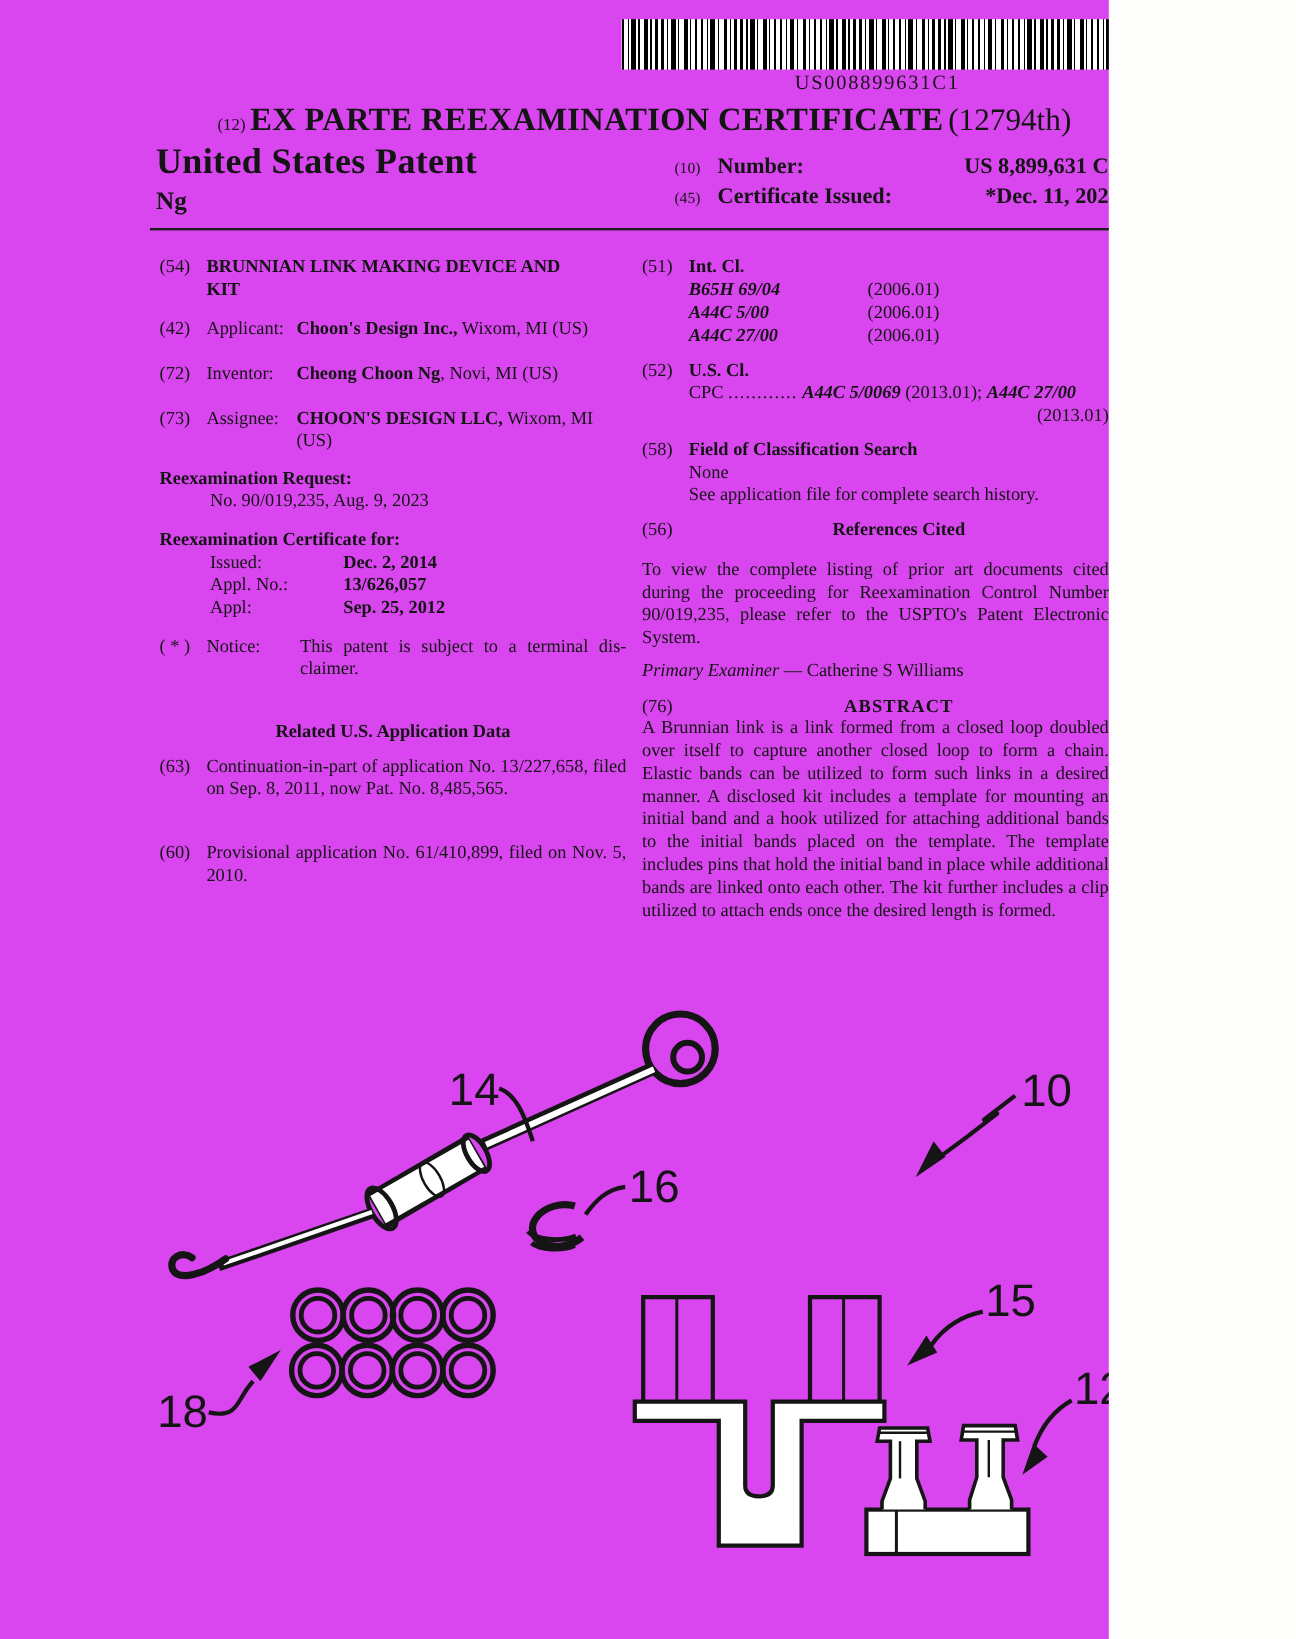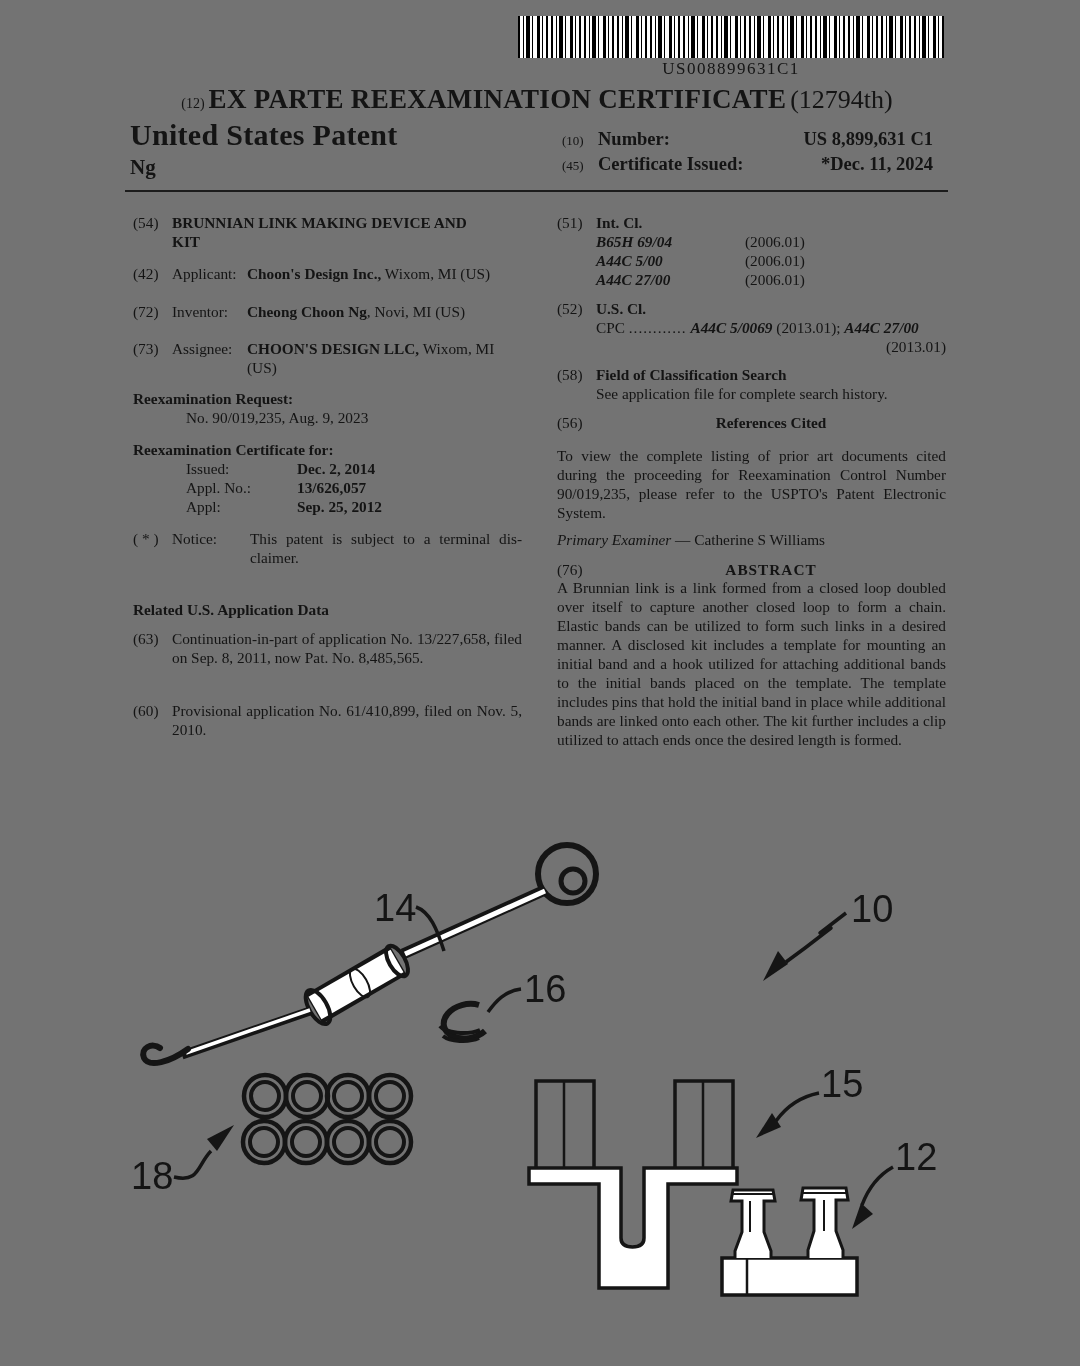--- a/index.html
+++ b/index.html
@@ -1,21 +1,21 @@
 <!DOCTYPE html>
 <html><head>
 <meta charset="utf-8">
 <style>
   html,body{margin:0;padding:0;}
   body{
     width:1080px;height:1366px;background:#fdfdfc;
     font-family:"Liberation Serif", serif;color:#141414;
     -webkit-font-smoothing:antialiased;
   }
-  .page{position:relative;width:1080px;height:1366px;background:#737373;overflow:hidden;}
+  .page{position:relative;width:924px;height:1366px;background:#d946ef;overflow:hidden;}
 
   
   .barcode-block{position:absolute;left:518px;top:16px;width:426px;}
   .barcode{
     height:42px;width:100%;
     background:
       repeating-linear-gradient(90deg,
         #000 0 2px,#fff 2px 5px,#000 5px 6px,#fff 6px 8px,
         #000 8px 12px,#fff 12px 14px,#000 14px 15px,#fff 15px 19px,
         #000 19px 22px,#fff 22px 24px,#000 24px 25px,#fff 25px 28px,
@@ -31,40 +31,40 @@
   .masthead-left{position:absolute;left:130px;top:118px;}
   .us-patent{font-size:30px;font-weight:bold;letter-spacing:.3px;}
   .inv-short{font-size:21px;font-weight:bold;margin-top:3px;}
   .masthead-right{position:absolute;left:562px;top:129px;width:371px;}
   .mr-row{display:flex;align-items:baseline;font-size:18.5px;font-weight:bold;margin-bottom:4px;}
   .mr-code{font-size:13px;font-weight:normal;width:36px;flex:none;}
   .mr-val{margin-left:auto;}
   .rule{position:absolute;left:125px;top:190px;width:823px;border-top:2.5px solid #1c1c1c;}
 
   
-  .columns{position:absolute;left:133px;top:213px;width:806px;display:flex;gap:35px;
+  .columns{position:absolute;left:133px;top:213px;width:806px;display:flex;gap:13px;
            font-size:15.3px;line-height:19px;}
   .col{width:389px;flex:none;}
   .entry{display:flex;}
   .ecode{width:39px;flex:none;}
   .ebody{flex:1;min-width:0;}
   .b{font-weight:bold;}
   .bi{font-weight:bold;font-style:italic;}
   .i{font-style:italic;}
   .lab-inline{display:inline-block;width:75px;}
   .jline{text-align:justify;text-align-last:justify;}
   .just{text-align:justify;}
-  .center-b{font-weight:bold;}
+  .center-b{font-weight:bold;text-align:center;}
 
   .e54{margin-bottom:13px;}
   .e71{margin-bottom:19px;}
   .e72{margin-bottom:18px;}
   .e73{margin-bottom:12px;justify-content:flex-end;}
   .rr{margin-bottom:13px;}
-  .rr .ind, .rc .rows{margin-left:53px;}
+  .rr .ind, .rc .rows{margin-left:42px;}
   .rc{margin-bottom:13px;}
   .rc-row{display:flex;}
   .rc-lab{width:111px;flex:none;}
   .notice{margin-bottom:33px;}
   .notice-lab{width:78px;flex:none;}
   .related{margin-bottom:10px;margin-top:0;}
   .e63{margin-bottom:34px;}
 
   .e51{margin-bottom:10px;}
   .cls-row{display:flex;margin-left:39px;}
@@ -233,20 +233,21 @@
           <span class="bi">A44C 5/0069</span><span> (2013.01); </span><span class="bi">A44C 27/00</span>
           <div class="tail-right">(2013.01)</div>
         </div>
       </div>
 
       <div class="e58">
         <div class="entry">
           <span class="ecode">(58)</span>
           <span class="b">Field of Classification Search</span>
         </div>
+        <div style="margin-left:39px">None</div>
         <div style="margin-left:39px">See application file for complete search history.</div>
       </div>
 
       <div>
         <div class="refs-head">
           <span class="ecode">(56)</span>
           <span class="hcenter">References Cited</span>
         </div>
         <div class="just refs-para">To view the complete listing of prior art documents cited during the proceeding for Reexamination Control Number 90/019,235, please refer to the USPTO's Patent Electronic System.</div>
       </div>

